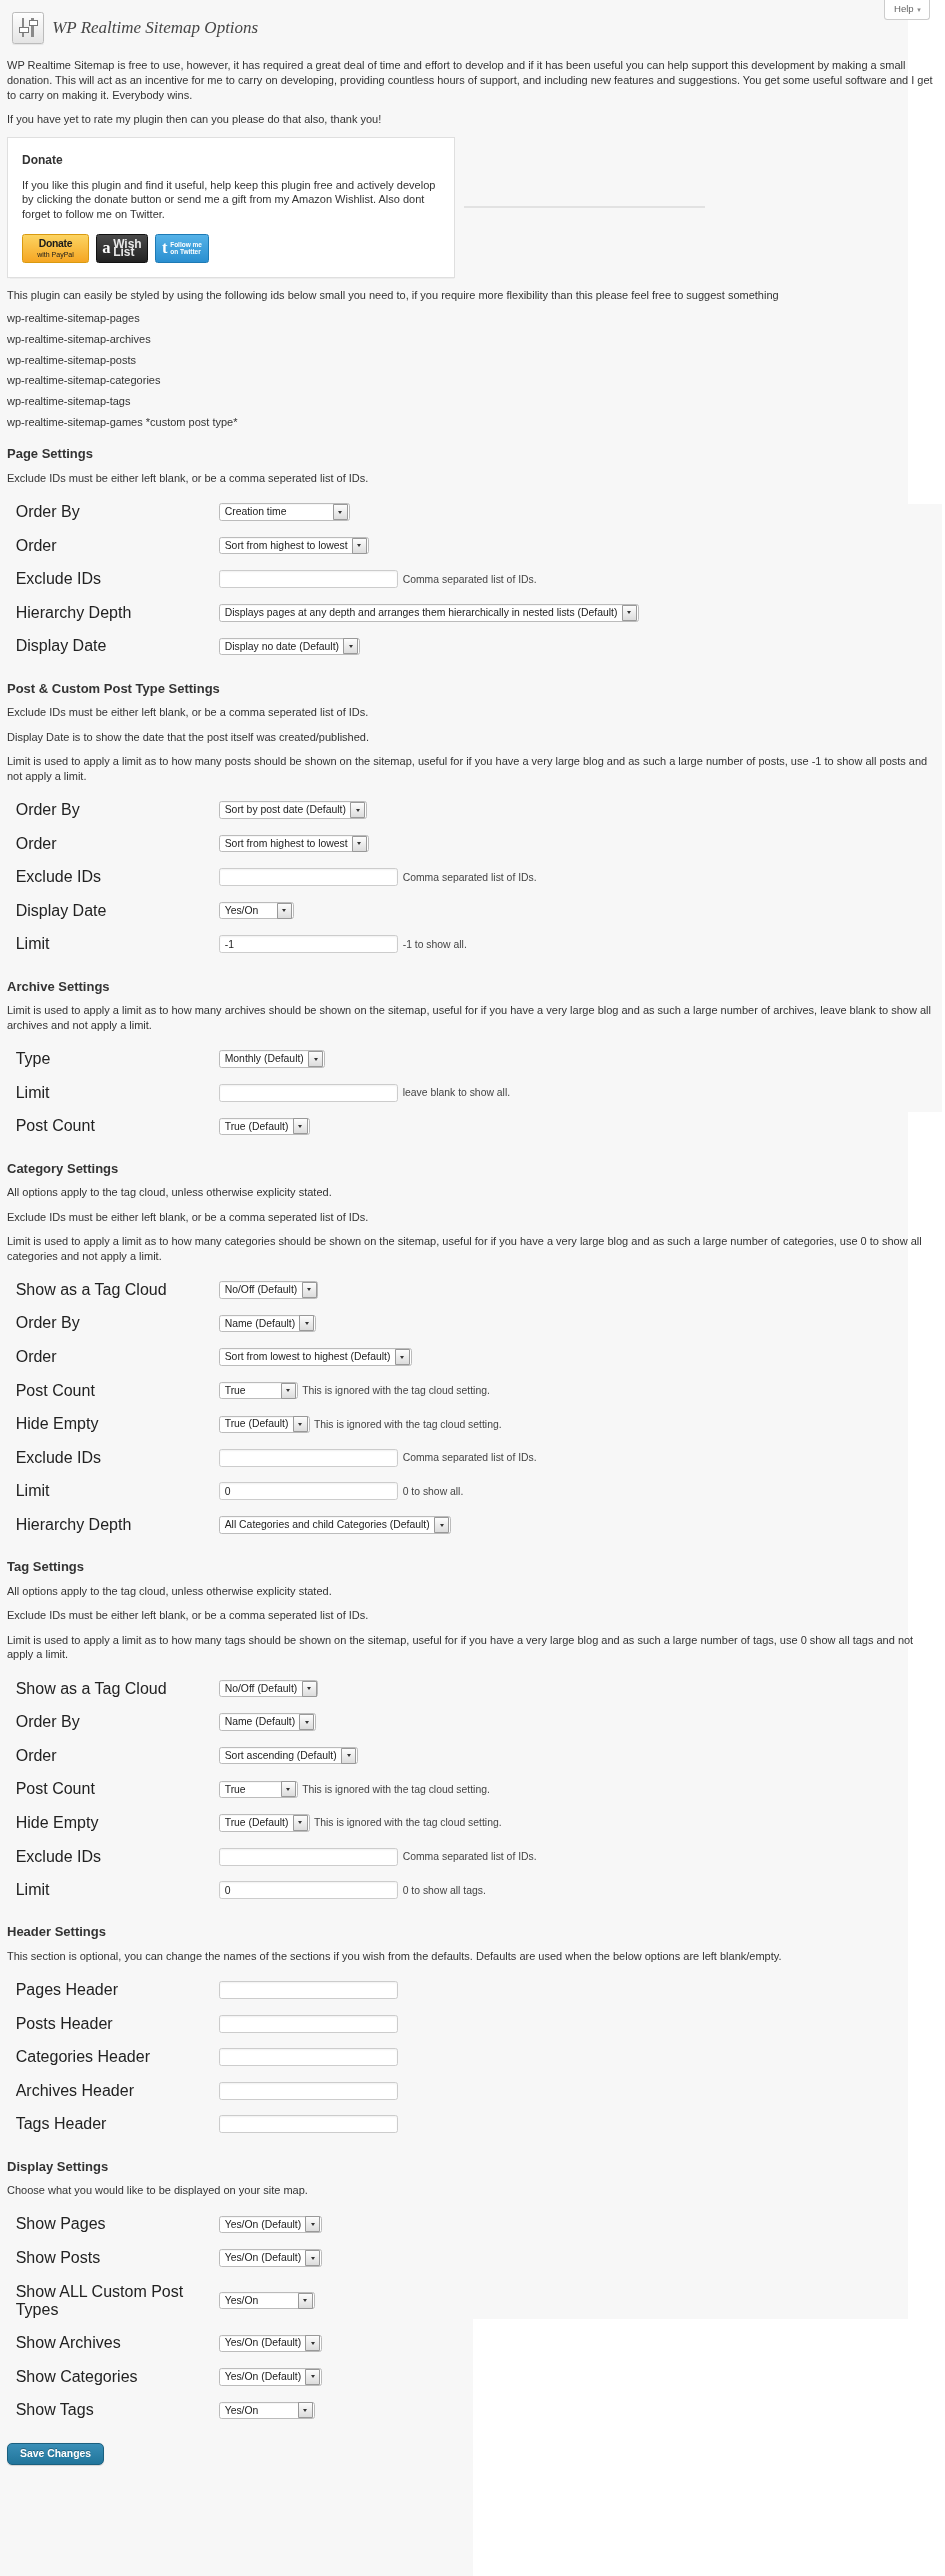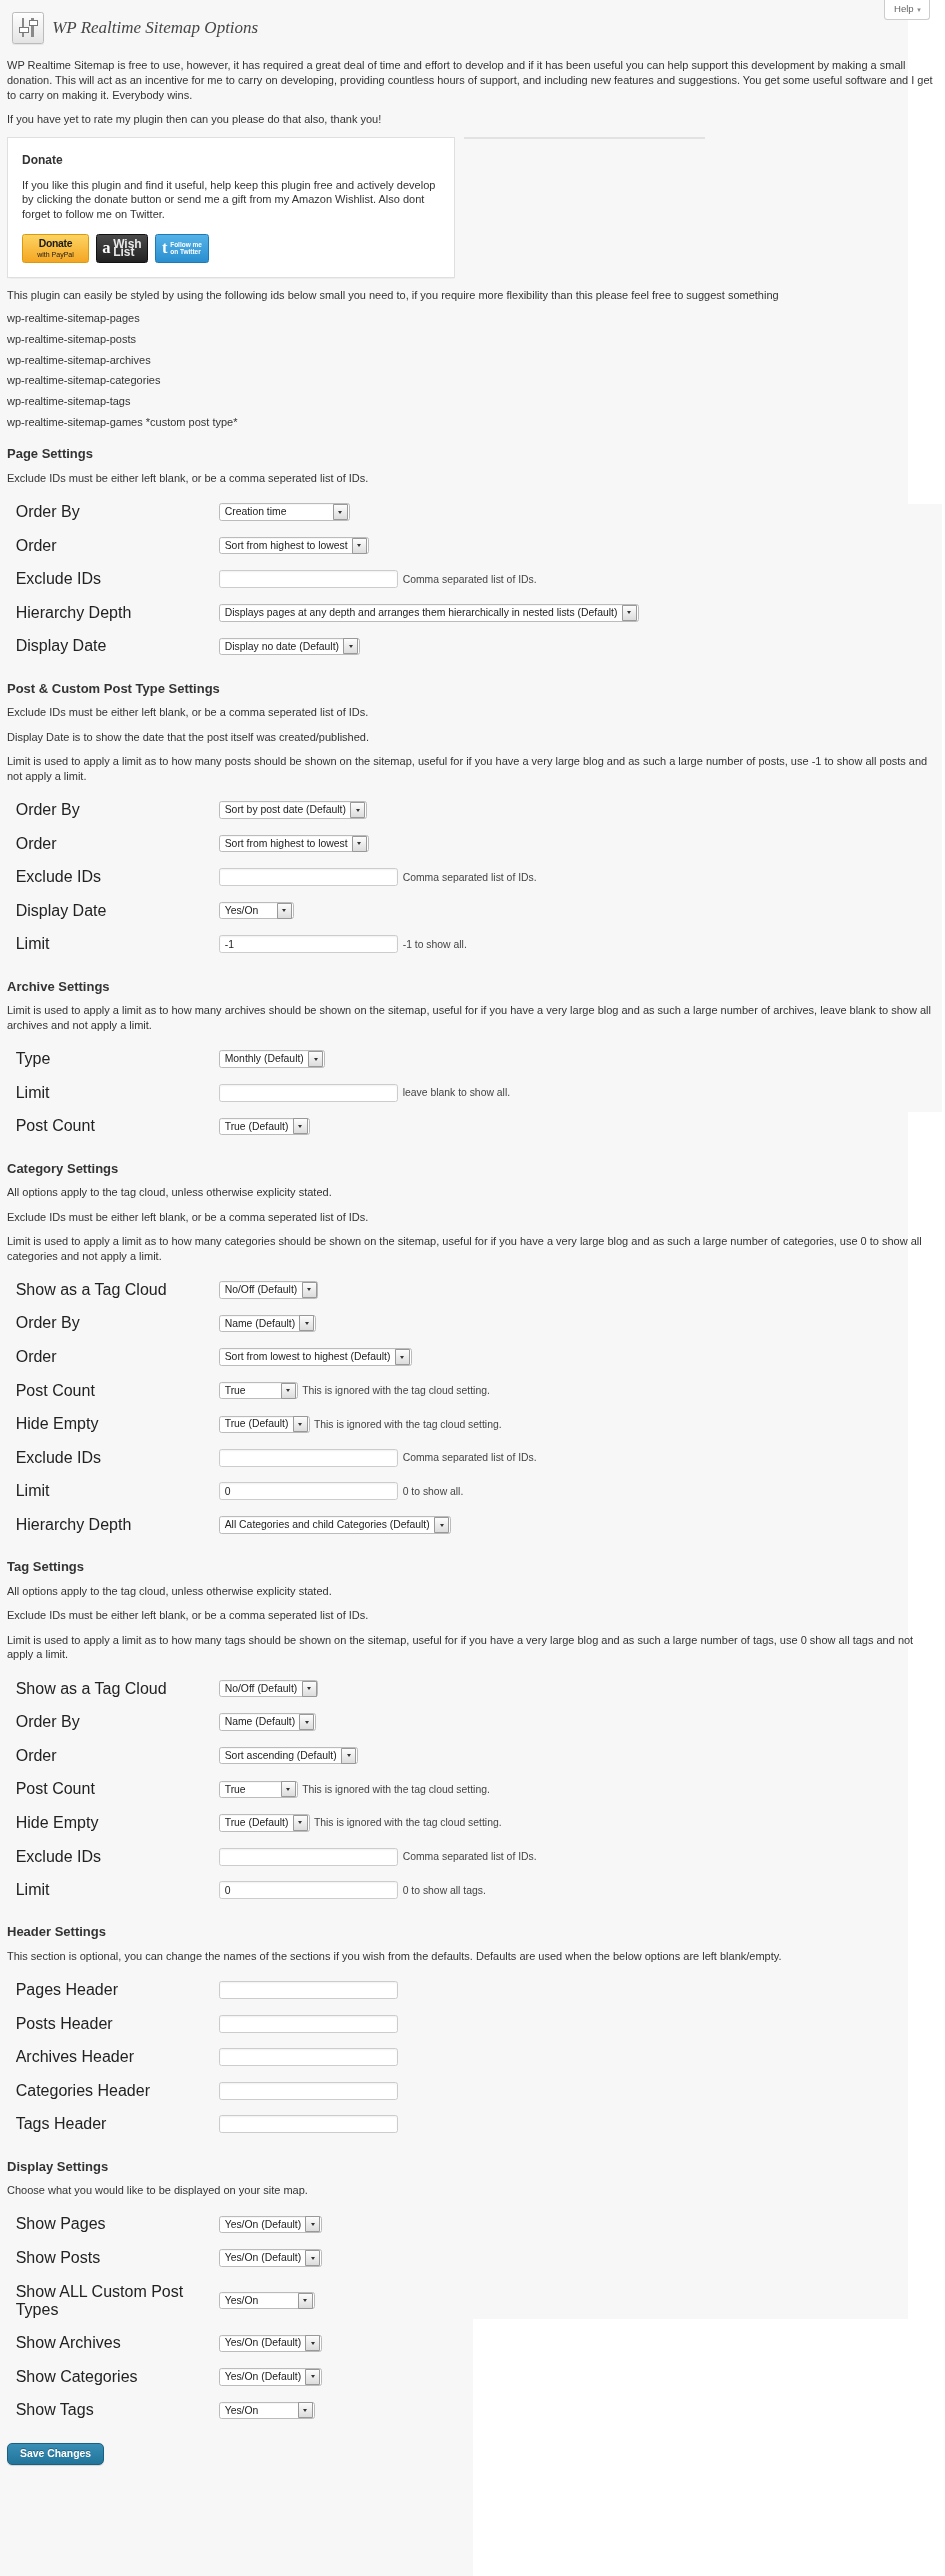--- a/index.html
+++ b/index.html
@@ -104,21 +104,21 @@
   .idline {
     margin: 7.8px 12px 7.8px 7px;
     font-size: 11px;
     color: #333;
     line-height: 13px;
   }
   
   .donate-row {
     display: flex;
     margin: 5.2px 0 0 7px;
-    align-items: flex-start;
+    align-items: center;
   }
   .donate-box {
     width: 448px;
     background: #fff;
     border: 0.9px solid #dfdfdf;
     box-shadow: 0 0.9px 0.9px rgba(0,0,0,.04);
     padding: 12px 14px 14px 14px;
     box-sizing: border-box;
   }
   .donate-box h3 {
@@ -368,22 +368,22 @@
             </span>
           </div>
         </div>
       </div>
       <div class="donate-side"></div>
     </div>
 
     <div class="para">This plugin can easily be styled by using the following ids below small you need to, if you require more flexibility than this please feel free to suggest something</div>
     <div id="styling-ids">
         <div class="idline">wp-realtime-sitemap-pages</div>
+        <div class="idline">wp-realtime-sitemap-archives</div>
         <div class="idline">wp-realtime-sitemap-posts</div>
-        <div class="idline">wp-realtime-sitemap-archives</div>
         <div class="idline">wp-realtime-sitemap-categories</div>
         <div class="idline">wp-realtime-sitemap-tags</div>
         <div class="idline">wp-realtime-sitemap-games *custom post type*</div>
       </div>
 
     <div id="sections">
         <h2 class="section">Page Settings</h2>
         <div class="para">Exclude IDs must be either left blank, or be a comma seperated list of IDs.</div>
         <table class="form-table">
           <tbody>
@@ -597,25 +597,25 @@
           <tbody>
             <tr>
               <th>Pages Header</th>
               <td><input type="text" class="txt" value="" style=""></td>
             </tr>
             <tr>
               <th>Posts Header</th>
               <td><input type="text" class="txt" value="" style=""></td>
             </tr>
             <tr>
+              <th>Categories Header</th>
+              <td><input type="text" class="txt" value="" style=""></td>
+            </tr>
+            <tr>
               <th>Archives Header</th>
-              <td><input type="text" class="txt" value="" style=""></td>
-            </tr>
-            <tr>
-              <th>Categories Header</th>
               <td><input type="text" class="txt" value="" style=""></td>
             </tr>
             <tr>
               <th>Tags Header</th>
               <td><input type="text" class="txt" value="" style=""></td>
             </tr>
           </tbody>
         </table>
         <h2 class="section">Display Settings</h2>
         <div class="para">Choose what you would like to be displayed on your site map.</div>

